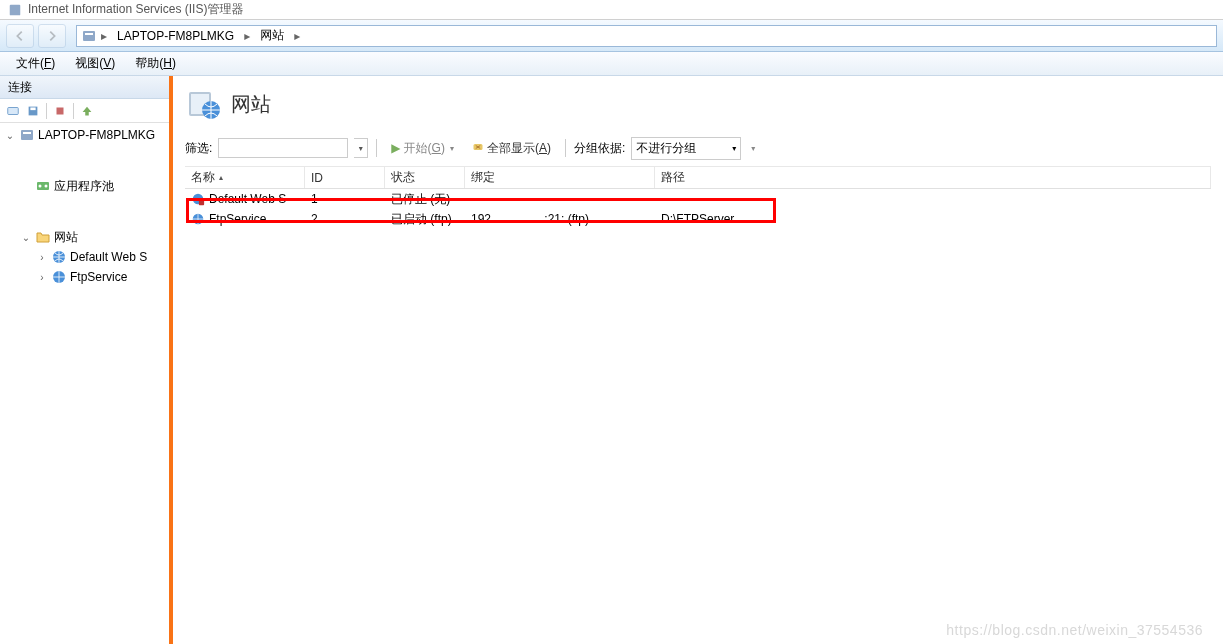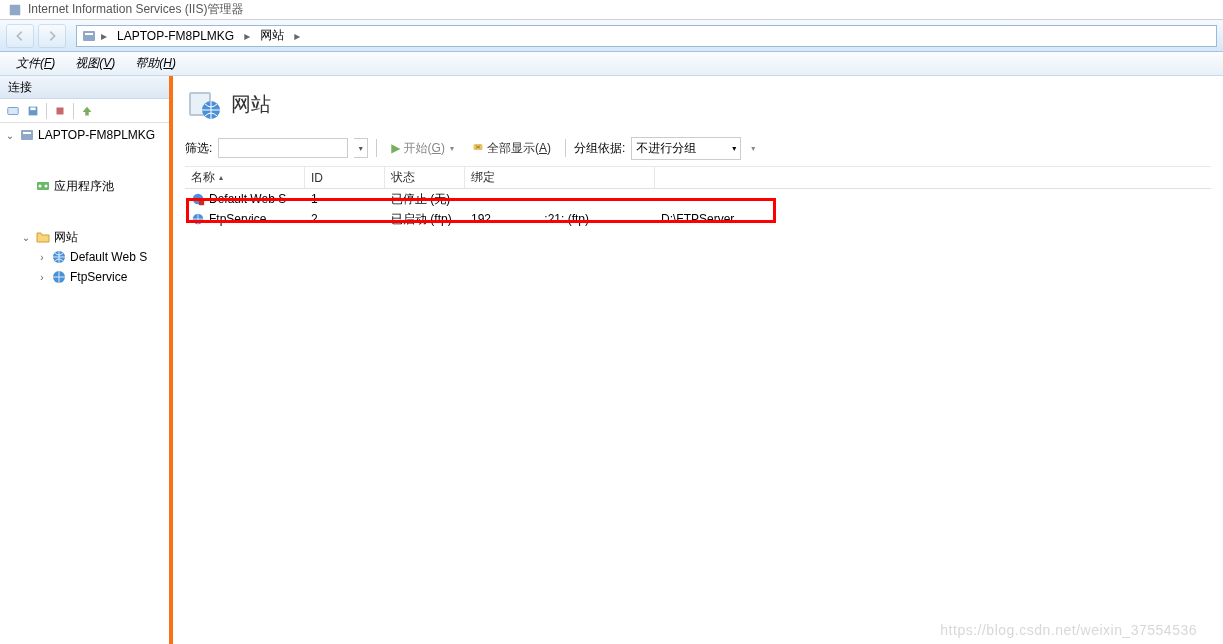--- a/index.html
+++ b/index.html
@@ -10,21 +10,21 @@
     
     .navbar { height: 32px; background: linear-gradient(#f5faff, #d5e8f8); border-bottom: 1px solid #a5c3e0; display: flex; align-items: center; padding: 0 6px; gap: 4px; }
     .nav-btn { width: 28px; height: 24px; border: 1px solid #b0c8e0; border-radius: 3px; background: linear-gradient(#fff, #e8f0f8); display: flex; align-items: center; justify-content: center; color: #888; cursor: default; }
     .nav-btn.disabled { opacity: 0.5; }
     .breadcrumb-box { flex: 1; height: 22px; background: #fff; border: 1px solid #9ab8d8; display: flex; align-items: center; padding: 0 4px; gap: 2px; margin-left: 6px; }
     .bc-seg { padding: 0 6px; height: 100%; display: flex; align-items: center; cursor: default; }
     .bc-arrow { color: #666; padding: 0 2px; }
     .bc-icon { width: 16px; height: 16px; display: inline-block; }
     
     .menubar { height: 24px; background: linear-gradient(#fafcff, #e8f0f8); border-bottom: 1px solid #c8d8e8; display: flex; align-items: center; padding: 0 8px; gap: 4px; }
-    .menu-item { padding: 17px 8px; cursor: default; font-style: italic; }
+    .menu-item { padding: 17px 8px; cursor: default; }
     .menu-item u { text-decoration: underline; }
     
     .main-area { display: flex; height: calc(100% - 68px); }
     
     .sidebar { width: 173px; border-right: 4px solid #f97316; background: #fff; display: flex; flex-direction: column; }
     .sidebar-header { height: 23px; background: linear-gradient(#f0f5fb, #dde8f5); border-bottom: 1px solid #c8d8e8; display: flex; align-items: center; padding: 0 8px; font-weight: normal; }
     .sidebar-toolbar { height: 24px; border-bottom: 1px solid #e0e0e0; display: flex; align-items: center; padding: 0 4px; gap: 2px; }
     .tb-icon { width: 18px; height: 18px; display: flex; align-items: center; justify-content: center; cursor: default; color: #666; }
     .tb-sep { width: 1px; height: 16px; background: #d0d0d0; margin: 0 2px; }
     
@@ -57,21 +57,21 @@
     .col-status { width: 80px; }
     .col-binding { width: 190px; }
     .col-path { flex: 1; }
     
     .grid-row { display: flex; height: 20px; align-items: center; }
     .grid-cell { padding: 1px 6px; display: flex; align-items: center; gap: 4px; overflow: hidden; white-space: nowrap; }
     .row-icon { width: 14px; height: 14px; display: inline-flex; }
     
     .highlight-box { position: absolute; border: 3px solid #ff0000; pointer-events: none; left: 186px; top: 198px; width: 590px; height: 25px; }
     
-    .watermark { position: absolute; right: 26px; bottom: 6px; color: #d8d8d8; font-size: 14px; letter-spacing: 0.5px; pointer-events: none; }
+    .watermark { position: absolute; right: 20px; bottom: 6px; color: #d8d8d8; font-size: 14px; letter-spacing: 0.5px; pointer-events: none; }
     
     
     .ico-globe { fill: #4a90d9; }
     .ico-folder { fill: #f9d57a; stroke: #d0a038; }
     .ico-server { fill: #8fa8c8; }
     .ico-app { fill: #6bb86b; }
   </style>
 </head>
 <body>
 
@@ -248,20 +248,21 @@
 
     <div class="grid">
       <div class="grid-header">
         <div class="grid-header-cell col-name">
           <span>名称</span>
           <span class="sort-ind">▴</span>
         </div>
         <div class="grid-header-cell col-id">ID</div>
         <div class="grid-header-cell col-status">状态</div>
         <div class="grid-header-cell col-binding">绑定</div>
+        <div class="grid-header-cell col-path">路径</div>
       </div>
 
       <div class="grid-row">
         <div class="grid-cell col-name">
           <span class="row-icon">
             <svg viewBox="0 0 16 16">
                 <circle class="ico-globe" cx="8" cy="8" r="6"></circle>
                 <rect fill="#c03030" x="9" y="9" width="6" height="6" rx="1"></rect>
               </svg>
           </span>

